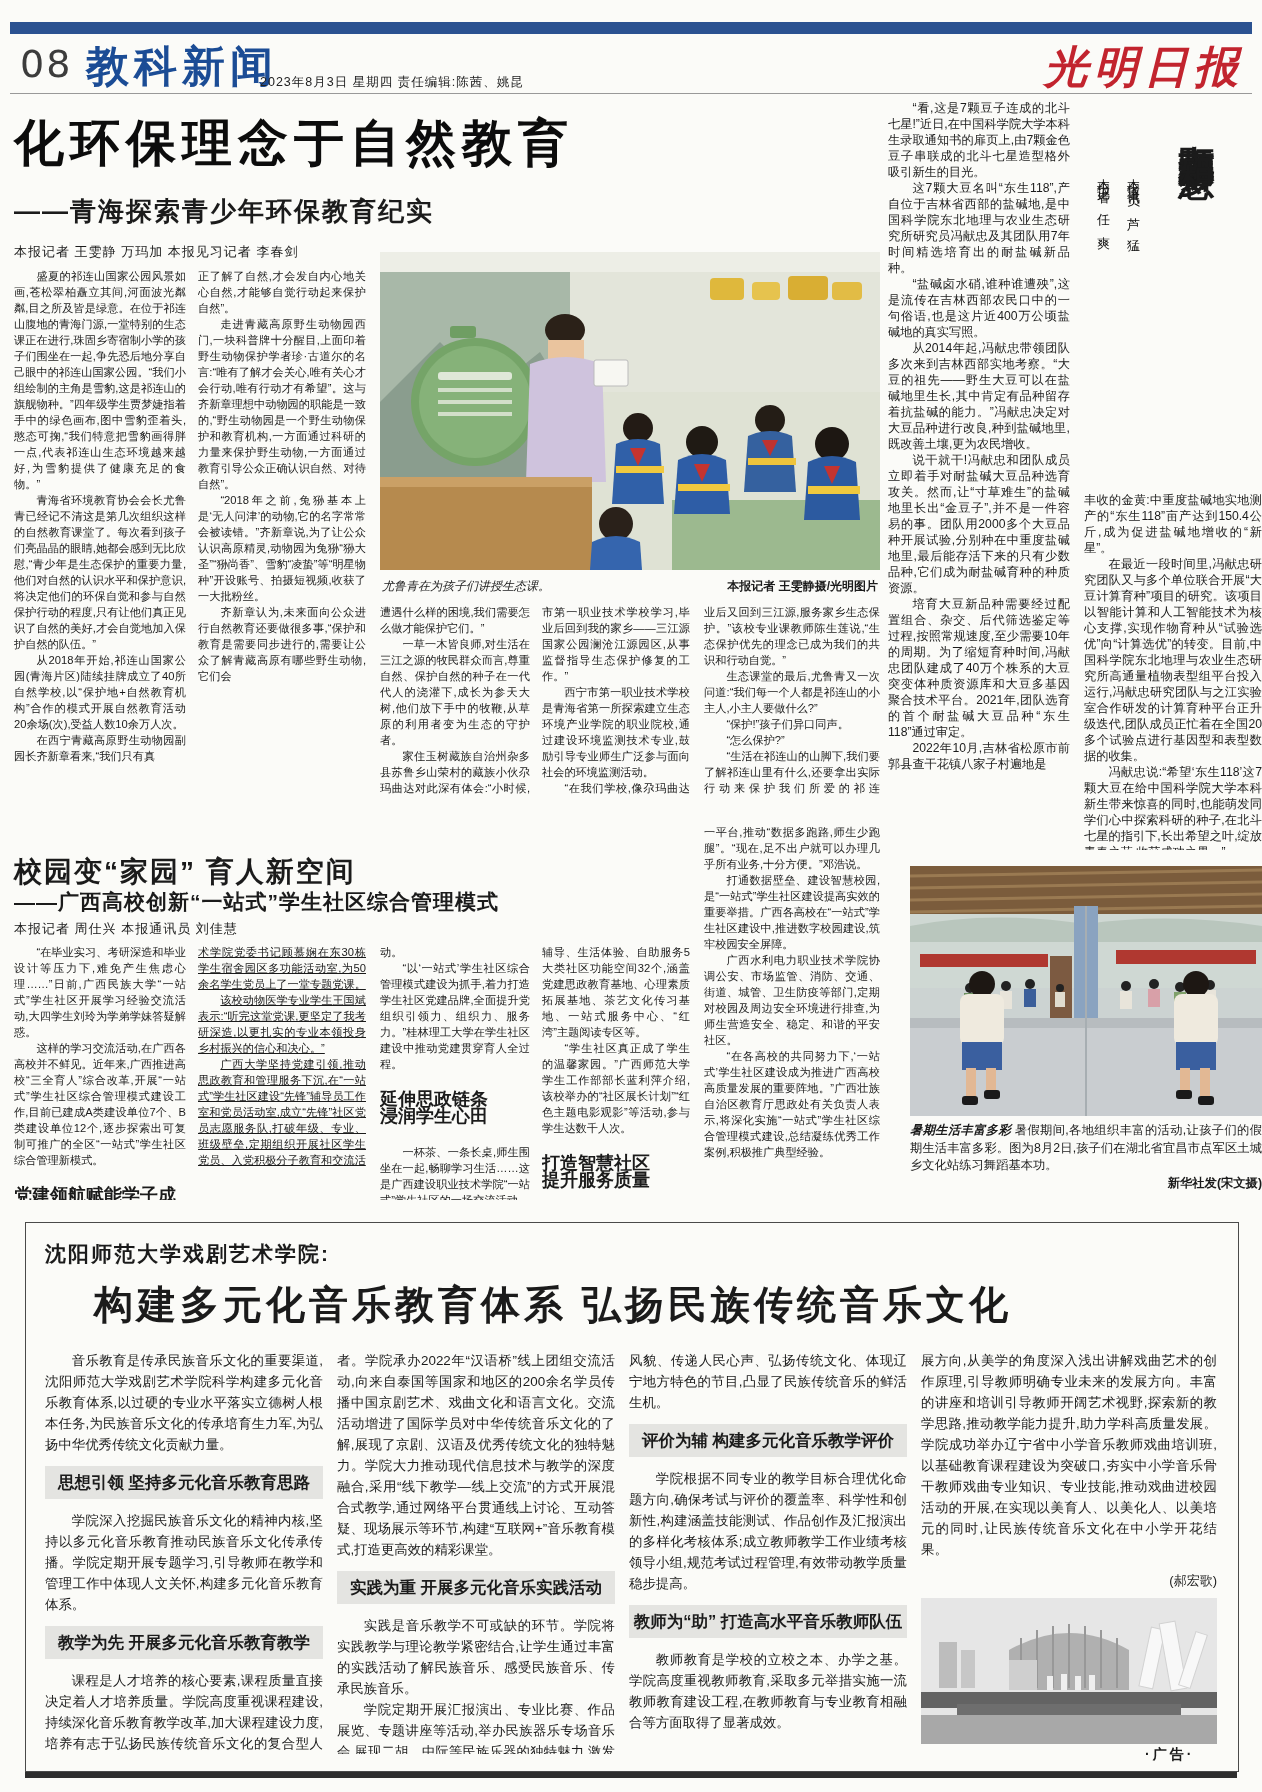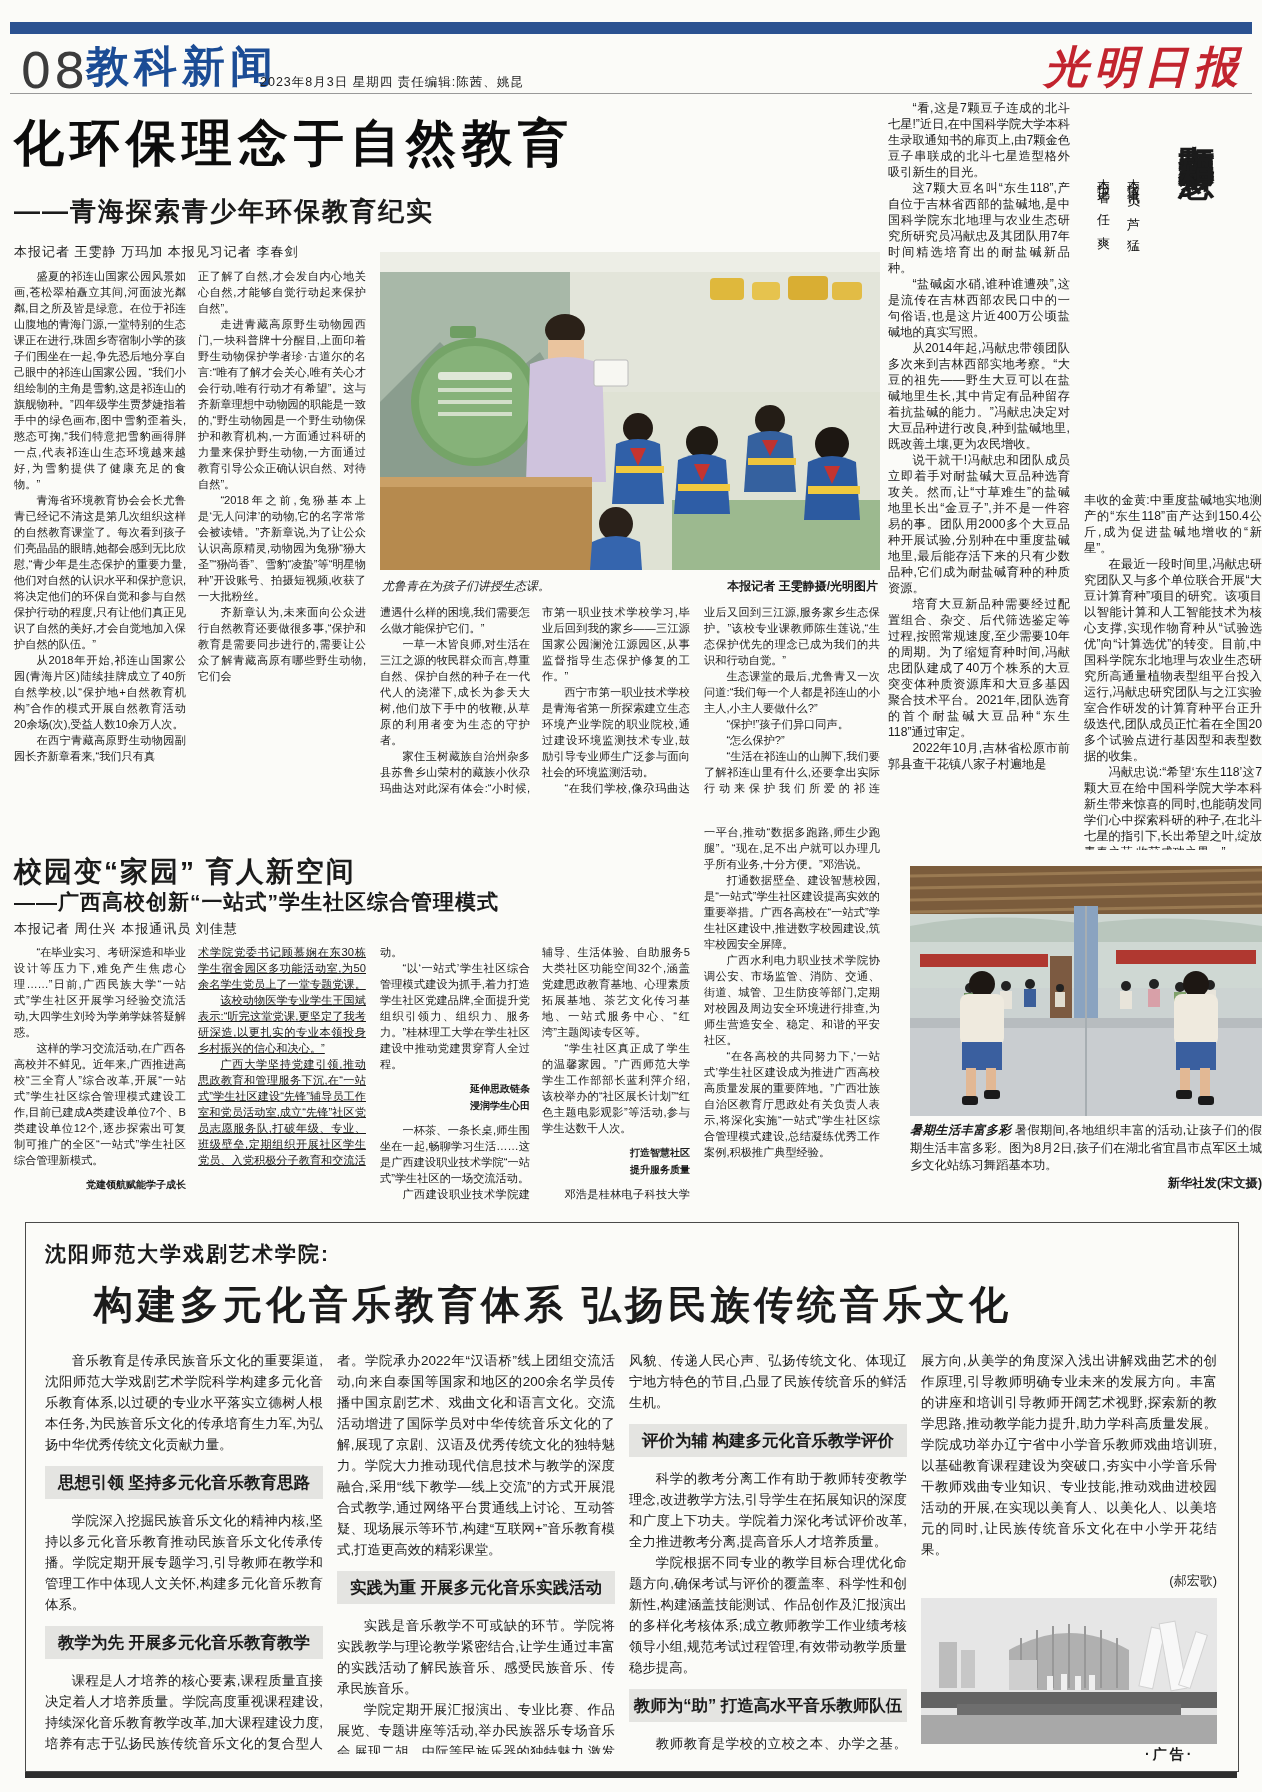--- a/index.html
+++ b/index.html
@@ -1,36 +1,36 @@
 <!DOCTYPE html>
 <html><head>
 <meta charset="utf-8">
 <style>
   html,body{margin:0;padding:0;background:#e9e9e6;}
   #page{position:relative;width:1262px;height:1792px;background:#fbfbf8;margin:0 auto;overflow:hidden;
         font-family:"Liberation Sans","DejaVu Sans",sans-serif;color:#1b1b1b;}
   .abs{position:absolute;}
   
   #topbar{left:10px;top:22px;width:1242px;height:12px;background:#2b5291;}
-  #pageno{left:20px;top:42px;font-size:50px;color:#3c3c3c;letter-spacing:2px;font-family:"DejaVu Sans",sans-serif;}
+  #pageno{left:20px;top:42px;font-size:38px;color:#3c3c3c;letter-spacing:2px;font-family:"DejaVu Sans",sans-serif;}
   #section{left:86px;top:38px;font-size:43px;font-weight:900;color:#1b4c95;letter-spacing:5px;}
   #dateline{left:260px;top:74px;font-size:12.5px;color:#222;letter-spacing:1px;}
   #masthead{left:1044px;top:38px;font-size:44px;font-weight:bold;font-style:italic;color:#c2242e;
             font-family:"DejaVu Serif","Liberation Serif",serif;letter-spacing:6px;}
   #headrule{left:10px;top:93px;width:1242px;height:1px;background:#999;}
   #bottombar{left:25px;top:1772px;width:1212px;height:6px;background:#2e2e2e;}
   
   .col{overflow:hidden;text-align:justify;}
   .col p{margin:0;text-indent:2em;}
   .col p.cont{text-indent:0;}
   .envcol{font-size:11.2px;line-height:16px;}
   .soycol{font-size:12.2px;line-height:16px;}
   .campcol{font-size:11.2px;line-height:16px;}
   .adcol{font-size:13.4px;line-height:21px;}
-  .chead{text-align:right;font-weight:bold;font-size:10px;margin:8px 0;white-space:pre-line;text-indent:0;line-height:17px;}
+  .chead{text-align:left;font-weight:bold;font-size:18px;margin:19px 0;white-space:pre-line;text-indent:0;line-height:17px;}
   .adhead{text-align:center;font-weight:bold;font-size:16.5px;background:#e4e4e1;padding:6px 4px;margin:11px 0;text-indent:0;}
   
   #env-headline{left:14px;top:110px;font-size:50px;font-weight:900;letter-spacing:6px;color:#0c0c0c;}
   #env-dek{left:14px;top:194px;font-size:26px;font-weight:700;letter-spacing:2px;}
   #env-byline{left:14px;top:243px;font-size:13px;letter-spacing:1px;}
   .capline{display:flex;justify-content:space-between;font-size:12px;}
   .capline .cap{font-style:italic;color:#222;}
   .capline .credit{font-weight:bold;}
   #soy-vhead{left:1168px;top:116px;height:380px;writing-mode:vertical-rl;text-orientation:upright;
              font-size:36px;font-weight:900;letter-spacing:2px;line-height:1.6;}
@@ -284,21 +284,20 @@
     </div>
   <div class="abs col adcol" style="left:337px;top:1350px;width:278px;height:404px;">
       <p class="cont">者。学院承办2022年“汉语桥”线上团组交流活动,向来自泰国等国家和地区的200余名学员传播中国京剧艺术、戏曲文化和语言文化。交流活动增进了国际学员对中华传统音乐文化的了解,展现了京剧、汉语及优秀传统文化的独特魅力。学院大力推动现代信息技术与教学的深度融合,采用“线下教学—线上交流”的方式开展混合式教学,通过网络平台贯通线上讨论、互动答疑、现场展示等环节,构建“互联网+”音乐教育模式,打造更高效的精彩课堂。</p>
       <div class="adhead">实践为重  开展多元化音乐实践活动</div>
       <p>实践是音乐教学不可或缺的环节。学院将实践教学与理论教学紧密结合,让学生通过丰富的实践活动了解民族音乐、感受民族音乐、传承民族音乐。</p>
       <p>学院定期开展汇报演出、专业比赛、作品展览、专题讲座等活动,举办民族器乐专场音乐会,展现二胡、中阮等民族乐器的独特魅力,激发学生传承民族音乐文化的自觉性。在第四届“梨花杯”全国青少年戏曲教学成果展示活动中,学院学生表演的京剧唱段广受好评。</p>
     </div>
   <div class="abs col adcol" style="left:629px;top:1350px;width:278px;height:404px;">
       <p class="cont">风貌、传递人民心声、弘扬传统文化、体现辽宁地方特色的节目,凸显了民族传统音乐的鲜活生机。</p>
       <div class="adhead">评价为辅  构建多元化音乐教学评价</div>
-      <p>科学的教考分离工作有助于教师转变教学理念,改进教学方法,引导学生在拓展知识的深度和广度上下功夫。学院着力深化考试评价改革,全力推进教考分离,提高音乐人才培养质量。</p>
       <p>学院根据不同专业的教学目标合理优化命题方向,确保考试与评价的覆盖率、科学性和创新性,构建涵盖技能测试、作品创作及汇报演出的多样化考核体系;成立教师教学工作业绩考核领导小组,规范考试过程管理,有效带动教学质量稳步提高。</p>
       <div class="adhead">教师为“助”  打造高水平音乐教师队伍</div>
       <p>教师教育是学校的立校之本、办学之基。学院高度重视教师教育,采取多元举措实施一流教师教育建设工程,在教师教育与专业教育相融合等方面取得了显著成效。</p>
     </div>
   <div class="abs col adcol" style="left:921px;top:1350px;width:296px;height:404px;">
   <p class="cont">展方向,从美学的角度深入浅出讲解戏曲艺术的创作原理,引导教师明确专业未来的发展方向。丰富的讲座和培训引导教师开阔艺术视野,探索新的教学思路,推动教学能力提升,助力学科高质量发展。学院成功举办辽宁省中小学音乐教师戏曲培训班,以基础教育课程建设为突破口,夯实中小学音乐骨干教师戏曲专业知识、专业技能,推动戏曲进校园活动的开展,在实现以美育人、以美化人、以美培元的同时,让民族传统音乐文化在中小学开花结果。</p>
     </div>
   <div class="abs" style="left:921px;top:1572px;width:296px;text-align:right;font-size:13px;">(郝宏歌)</div>
   <div class="abs photo" style="left:921px;top:1598px;width:296px;height:146px;">
     <svg width="296" height="146" xmlns="http://www.w3.org/2000/svg">

